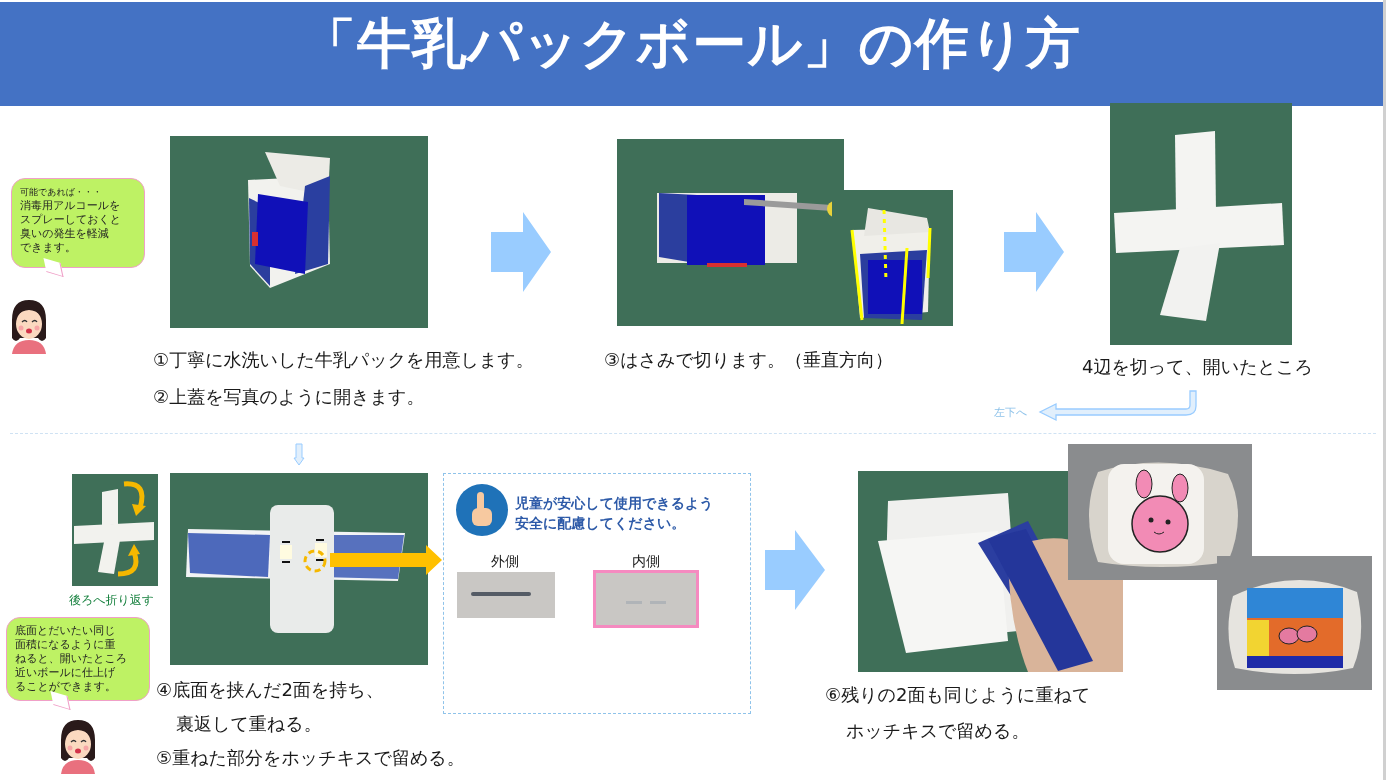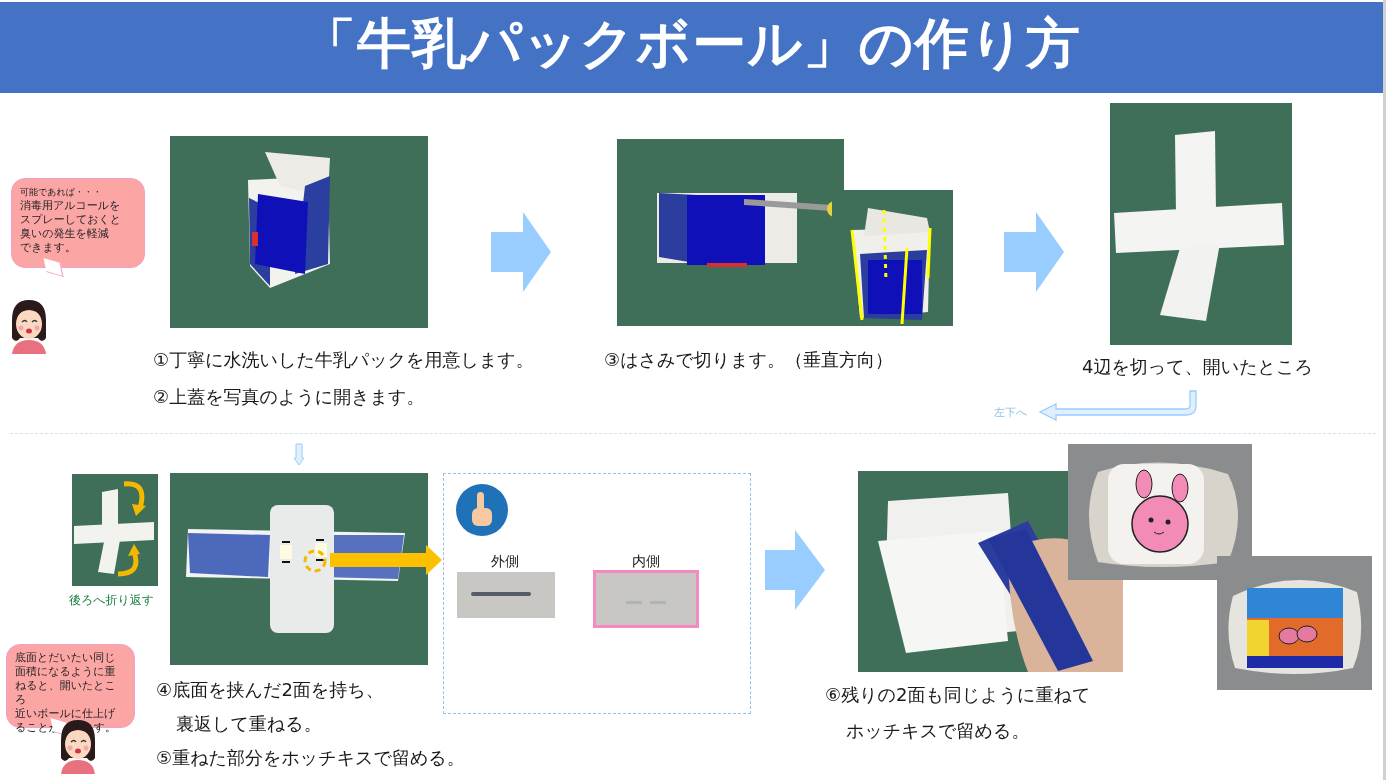--- a/index.html
+++ b/index.html
@@ -1,31 +1,31 @@
 <!DOCTYPE html>
 <html><head>
 <meta charset="utf-8">
 <style>
   * { box-sizing: border-box; margin: 0; padding: 0; }
   html, body { width: 1386px; height: 780px; overflow: hidden; background: #ffffff; }
   body { position: relative; font-family: "DejaVu Sans", "Liberation Sans", sans-serif; color: #1a1a1a; }
 
   .title-bar {
-    position: absolute; left: 0; top: 2px; width: 1383px; height: 91px;
+    position: absolute; left: 0; top: 2px; width: 1383px; height: 104px;
     background: #4472c4; color: #fff; text-align: center;
     font-size: 54px; font-weight: bold; line-height: 84px; letter-spacing: 1px;
   }
   .right-edge { position: absolute; right: 0; top: 0; width: 3px; height: 780px; background: #d0d0d0; }
 
   .photo { position: absolute; background: #3f6f58; overflow: hidden; }
   .photo.gray { background: #8a8c8e; }
   .photo.light { background: #c9c7c4; }
 
   .bubble {
-    position: absolute; background: #fca5a5; border: 1px solid #f0a0c8; border-radius: 14px;
+    position: absolute; background: #bef264; border: 1px solid #f0a0c8; border-radius: 14px;
     padding: 6px 8px; font-size: 11px; line-height: 14px; color: #222;
   }
   .bubble .small { font-size: 9px; }
   .bubble::after {
     content: ""; position: absolute; width: 14px; height: 14px; background: #fff;
     border-right: 1px solid #f0a0c8; border-bottom: 1px solid #f0a0c8;
     transform: skewX(30deg) rotate(20deg);
   }
   .bubble.b1::after { left: 34px; bottom: -8px; }
   .bubble.b2::after { left: 46px; bottom: -8px; }
@@ -147,21 +147,21 @@
     <polygon points="2,52 82,48 82,66 2,70" fill="#f2f2ee"></polygon>
     <polygon points="32,68 48,66 42,100 26,98" fill="#f2f2ee"></polygon>
     <path d="M52 10 Q76 8 68 34" stroke="#f5b800" stroke-width="5" fill="none"></path>
     <polygon points="60,30 74,32 64,42" fill="#f5b800"></polygon>
     <path d="M46 100 Q70 100 62 78" stroke="#f5b800" stroke-width="5" fill="none"></path>
     <polygon points="56,82 68,80 62,70" fill="#f5b800"></polygon>
   </svg>
 </div>
 <div class="caption-small" style="left:69px; top:592px;">後ろへ折り返す</div>
 
-<div class="bubble b2" style="left:6px; top:644px; width:129px; height:84px;">
+<div class="bubble b2" style="left:6px; top:617px; width:144px; height:84px;">
   <div>底面とだいたい同じ</div>
   <div>面積になるように重</div>
   <div>ねると、開いたところ</div>
   <div>近いボールに仕上げ</div>
   <div>ることができます。</div>
 </div>
 <svg class="person" style="left:55px; top:718px;" viewBox="0 0 46 56">
   <path d="M6 22 Q6 2 23 2 Q40 2 40 22 L40 40 Q36 46 32 40 L14 40 Q10 46 6 40 Z" fill="#2a1a1a"></path>
   <ellipse cx="23" cy="26" rx="13" ry="15" fill="#fbd9c0"></ellipse>
   <path d="M10 18 Q23 6 36 18 L36 14 Q23 2 10 14 Z" fill="#2a1a1a"></path>
@@ -192,20 +192,24 @@
   <polygon points="0,8 96,8 96,0 112,15 96,30 96,22 0,22" fill="#ffc000"></polygon>
 </svg>
 
 <div class="safety-box">
   <div class="hand-circle">
     <svg width="52" height="52" viewBox="0 0 52 52">
       <rect x="21" y="8" width="7" height="20" rx="3.5" fill="#f7c9a0"></rect>
       <rect x="16" y="24" width="20" height="18" rx="6" fill="#f7c9a0"></rect>
     </svg>
   </div>
+  <div class="safety-title">
+    <div>児童が安心して使用できるよう</div>
+    <div>安全に配慮してください。</div>
+  </div>
   <div class="label-small" style="left:47px; top:79px;">外側</div>
   <div class="label-small" style="left:188px; top:79px;text-align:right;">内側</div>
   <div class="photo light" style="left:13px; top:98px; width:98px; height:46px;">
     <svg width="98" height="46" viewBox="0 0 98 46">
         <rect x="14" y="20" width="60" height="4" rx="2" fill="#555c66"></rect>
       </svg>
   </div>
   <div class="photo light" style="left:149px; top:96px; width:106px; height:58px; border:3px solid #f58ac0;">
     <svg width="100" height="52" viewBox="0 0 100 52">
         <rect x="30" y="28" width="16" height="3" fill="#b0b4b8"></rect>

